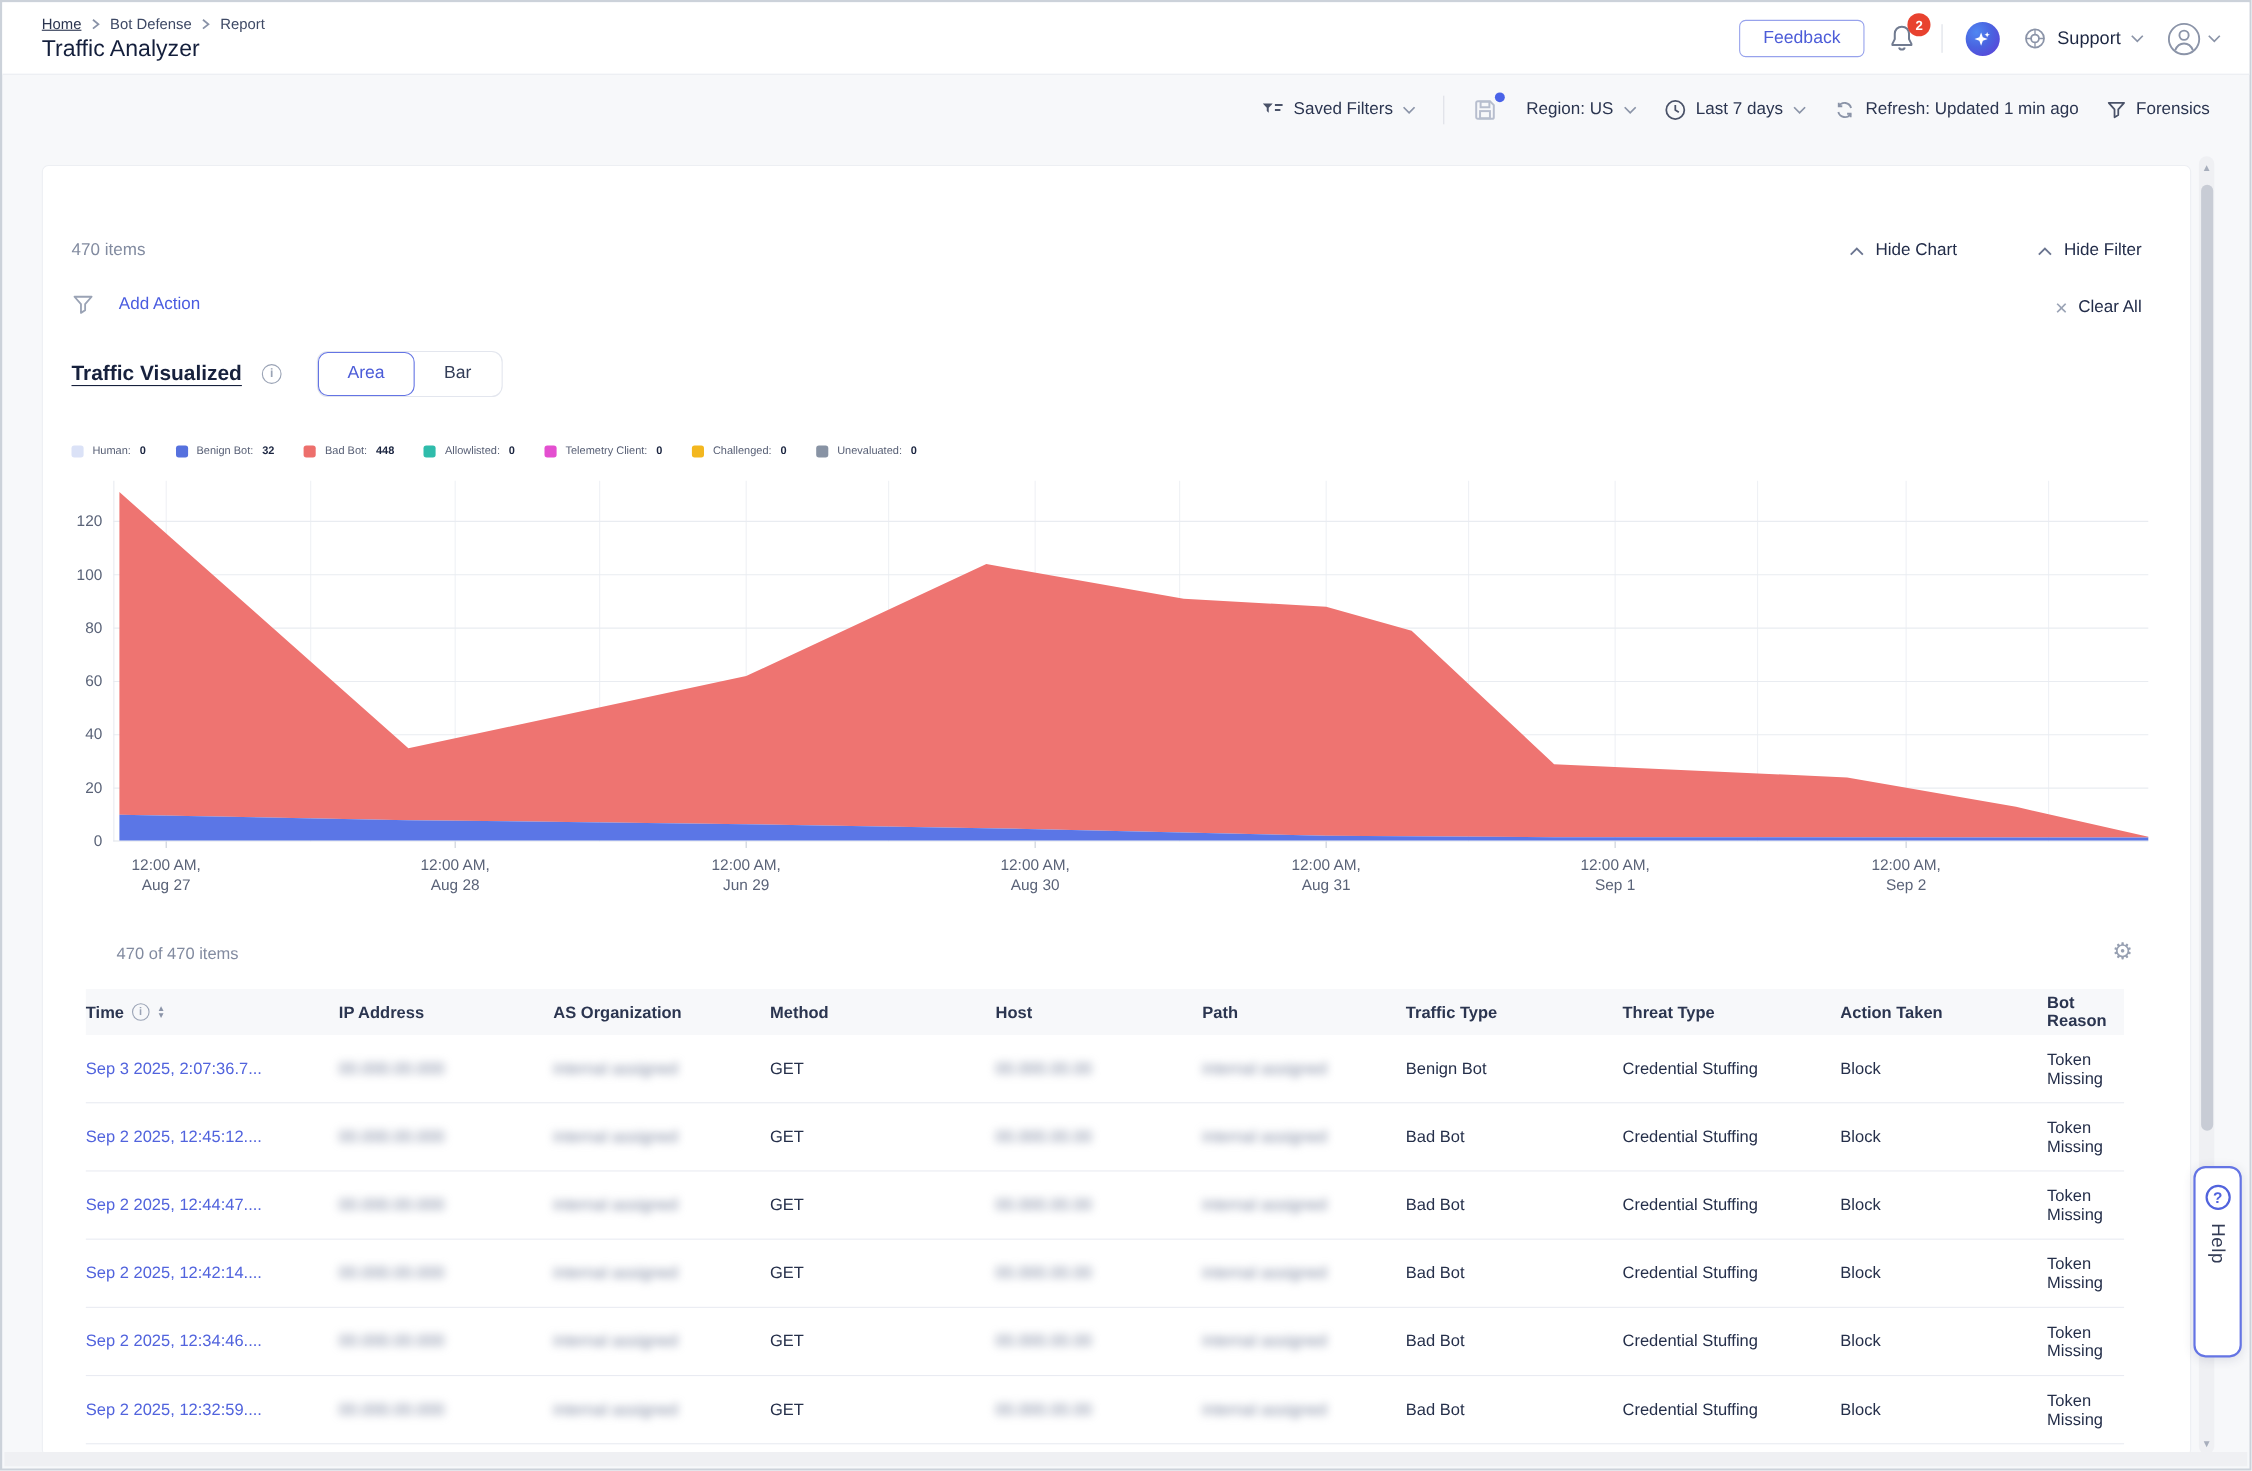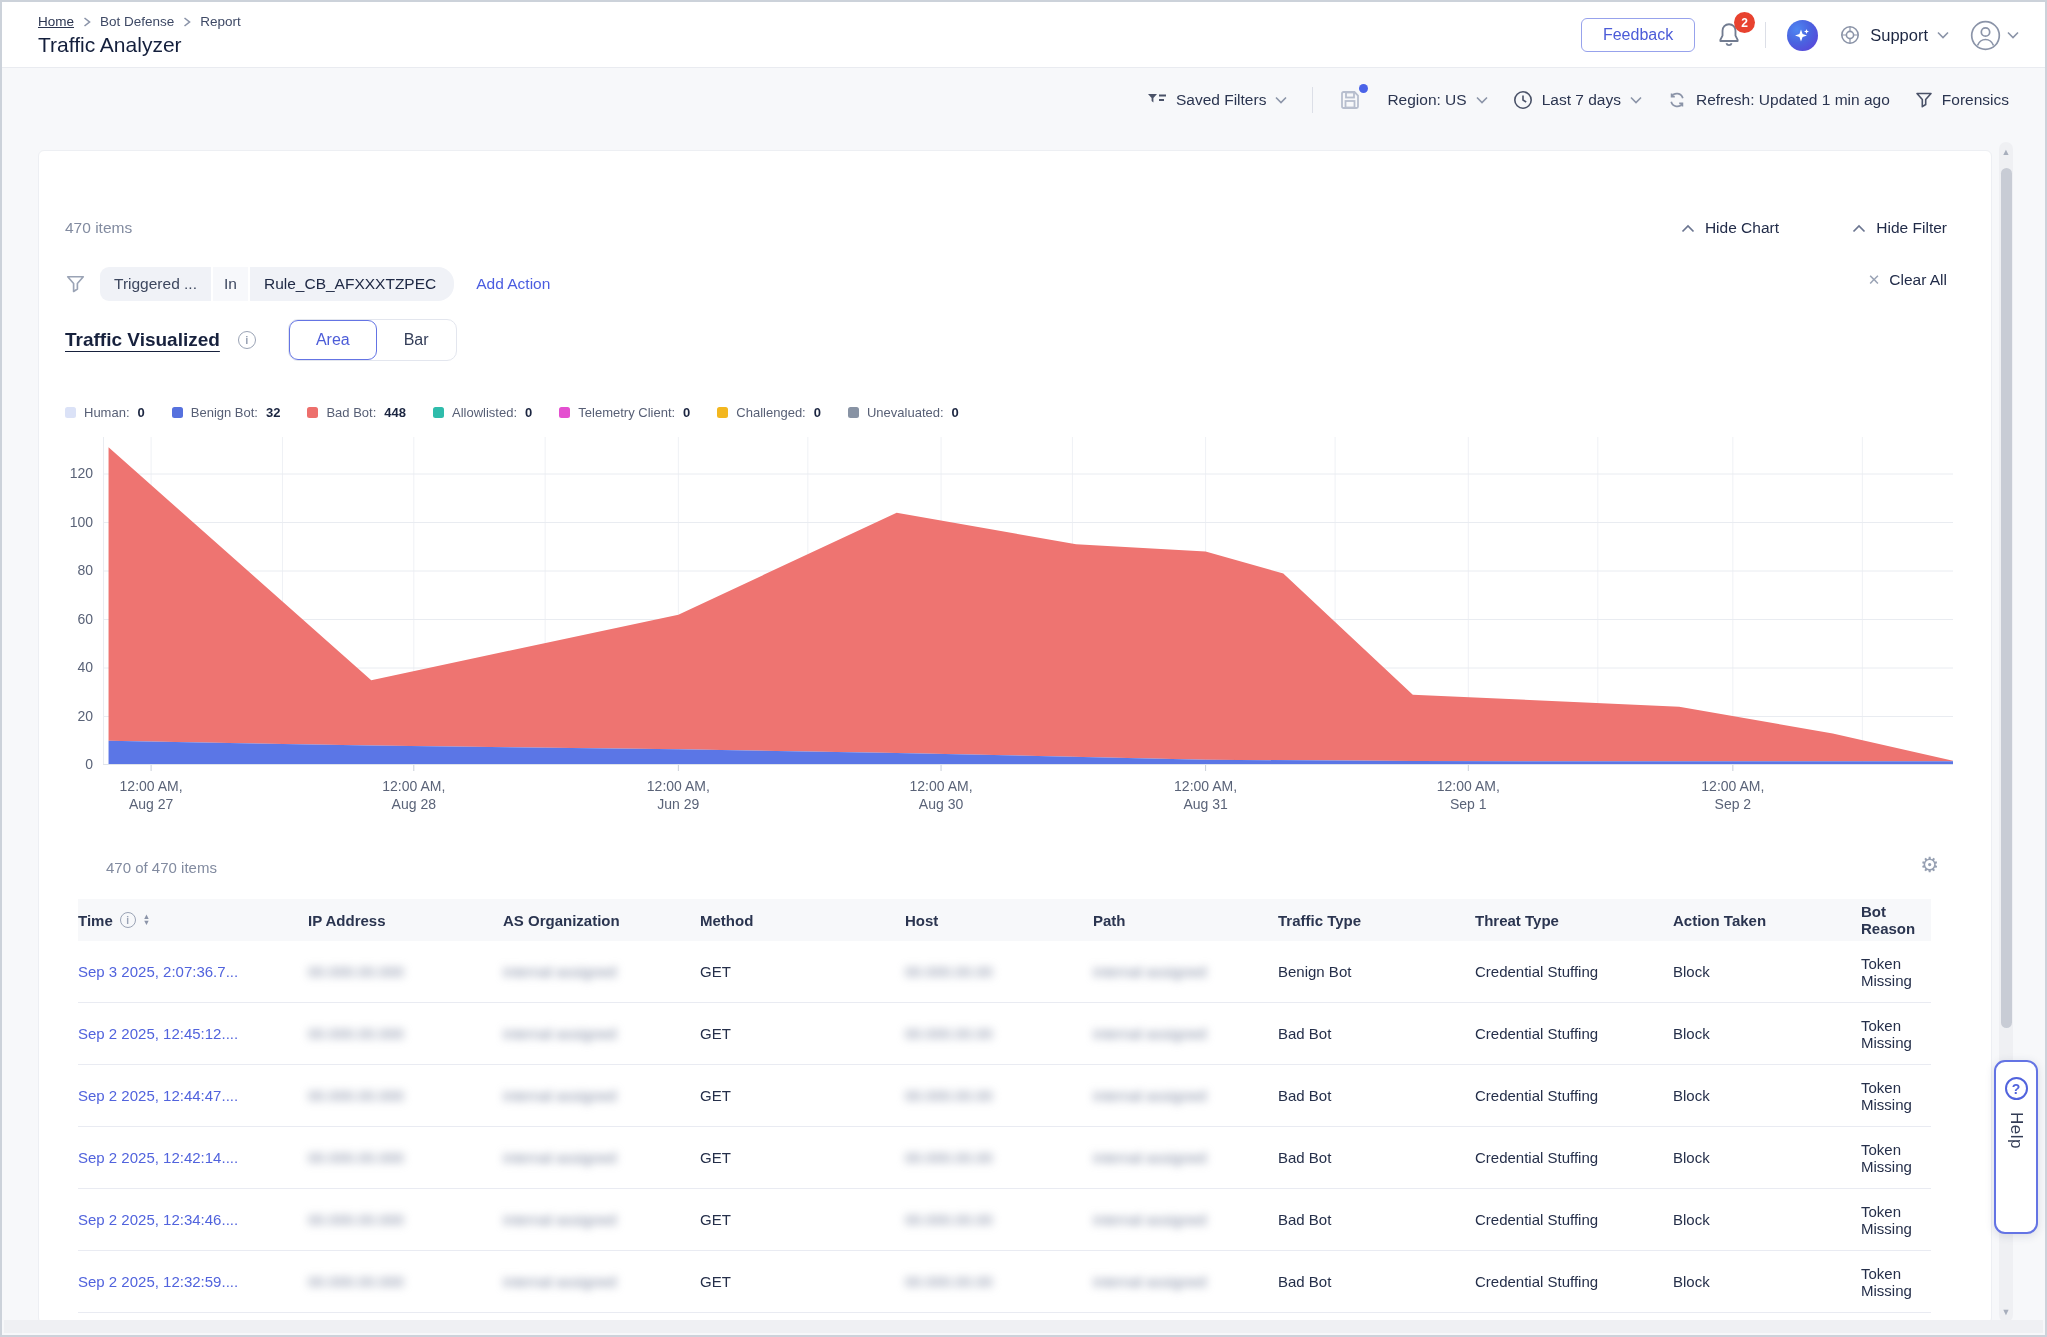--- a/index.html
+++ b/index.html
@@ -60,21 +60,21 @@
                  text-underline-offset:5px; }
   .info-icon { width:18px; height:18px; border-radius:50%; border:1.5px solid #9aa3b5; color:#9aa3b5;
                font-size:11px; font-weight:700; display:flex; align-items:center; justify-content:center;
                font-style:normal; cursor:pointer; }
   .seg-ctl { display:flex; border:1px solid #e3e6ee; border-radius:10px; background:#fff; margin-left:14px; }
   .seg-btn { font-size:16px; padding:10px 26px; border-radius:9px; border:1.5px solid transparent;
              background:none; color:#333d58; font-family:inherit; cursor:pointer; }
   .seg-btn.selected { border-color:#6474e4; color:#4c5cd8; }
 
   .legend { position:absolute; left:26px; top:254px; display:flex; align-items:center; gap:27px; }
-  .legend-item { display:flex; align-items:center; gap:8px; font-size:13px; color:#575f75; cursor:pointer; }
+  .legend-item { display:flex; align-items:center; gap:8px; font-size:10px; color:#575f75; cursor:pointer; }
   .legend-chip { width:11px; height:11px; border-radius:2.5px; }
   .legend-val { font-weight:700; color:#1b2540; }
 
   
   .chart-plot { position:absolute; left:64px; top:284px; width:1850px; height:330px; overflow:visible; }
   .chart-plot svg { overflow:visible; display:block; }
   .ytick { position:absolute; left:10px; width:44px; text-align:right; font-size:14px; color:#5a6378; }
   .x-labels { position:absolute; left:64px; top:626px; width:1850px; height:40px; }
   .xtick { position:absolute; transform:translateX(-50%); text-align:center; font-size:14px;
            color:#5a6378; line-height:18px; white-space:nowrap; }
@@ -273,25 +273,20 @@
       </span>
       <span>Hide Filter</span>
     </div>
 
     <div class="filter-row">
       <span class="icon">
         <svg width="21" height="20" viewBox="0 0 18 18">
             <path d="M2 2.5h14l-5.3 6v5l-3.4 2.2v-7.2L2 2.5z" fill="none" stroke="#9aa3b5" stroke-width="1.5" stroke-linejoin="round"></path>
           </svg>
       </span>
-      <div class="chip-group">
-        <span class="chip chip-field">Triggered ...</span>
-        <span class="chip-op">In</span>
-        <span class="chip chip-value">Rule_CB_AFXXXTZPEC</span>
-      </div>
       <span class="add-filter">Add Action</span>
     </div>
     <div class="clear-all">
       <span class="x-icon">✕</span>
       <span>Clear All</span>
     </div>
 
     <div class="chart-head">
       <span class="chart-title">Traffic Visualized</span>
       <span class="info-icon">i</span>

